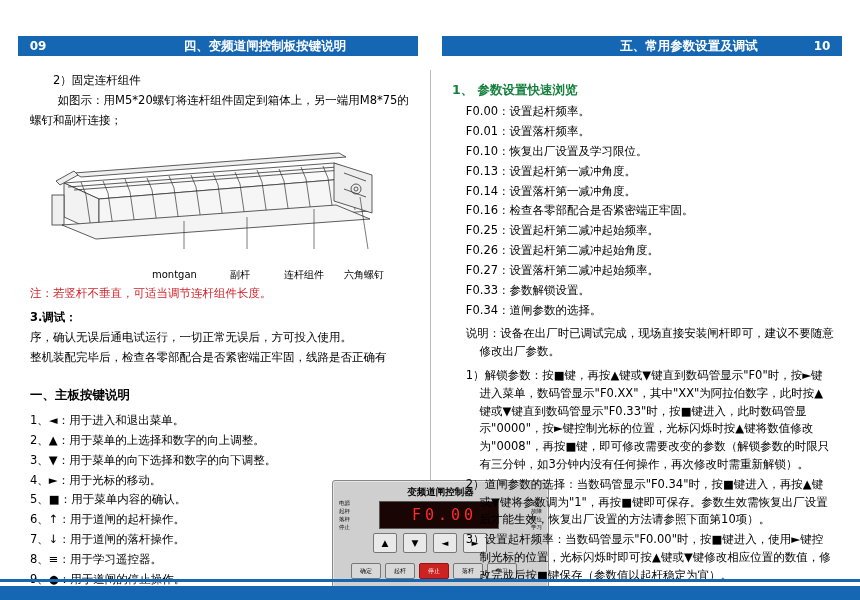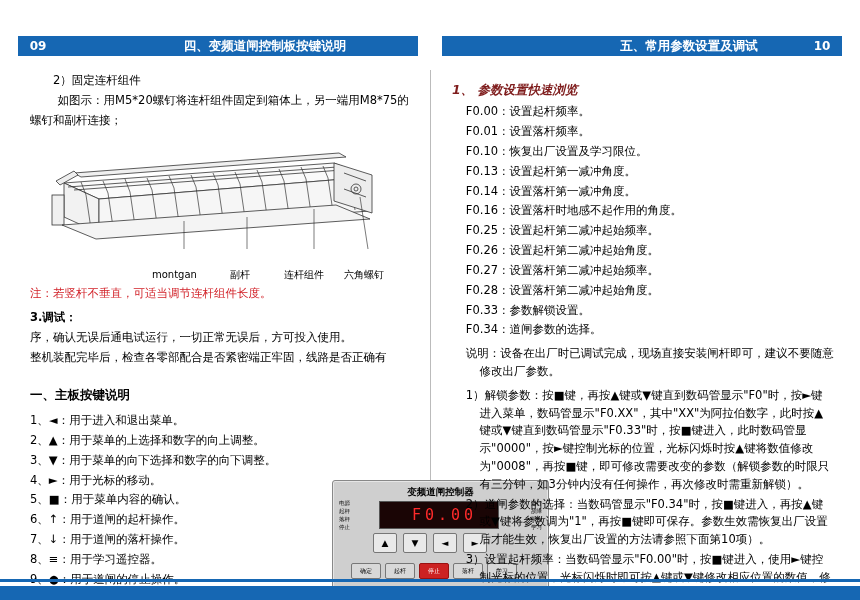--- a/index.html
+++ b/index.html
@@ -43,21 +43,21 @@
   .col.right{left:452px;}
 
   p{margin:0 0 2px 0;}
   .ind1{text-indent:2em;}
   .ind2{padding-left:2.4em;text-indent:0;}
   .ind3{padding-left:1.2em;}
   .hang{padding-left:2.4em;text-indent:-1.2em;}
   .bold{font-weight:bold;}
   .red{color:#d2232a;font-weight:normal;}
   .secth{font-weight:bold;font-size:12.5px;margin:8px 0 4px 0;}
-  .secth.blue{color:#7f1d1d;font-style:italic;}
+  .secth.blue{color:#15803d;}
   .gap{height:8px;}
   .smallgap{height:4px;}
 
   
   .fig{position:relative;width:360px;height:128px;margin:8px 0 2px 4px;}
   .fig svg{position:absolute;left:0;top:0;}
 
   .figlabels{position:relative;width:370px;height:14px;margin-left:4px;font-size:10px;}
   .figlabels span{position:absolute;top:0;white-space:nowrap;}
 
@@ -249,25 +249,24 @@
   <div class="col right">
 
     <p class="secth blue">1、 参数设置快速浏览</p>
 
     <div class="ind3">
       <p>F0.00：设置起杆频率。</p>
       <p>F0.01：设置落杆频率。</p>
       <p>F0.10：恢复出厂设置及学习限位。</p>
       <p>F0.13：设置起杆第一减冲角度。</p>
       <p>F0.14：设置落杆第一减冲角度。</p>
-      <p>F0.16：设置落杆时地感不起作用的角度。</p>
+      <p>F0.16：检查各零部配合是否紧密端正牢固。</p>
       <p>F0.25：设置起杆第二减冲起始频率。</p>
       <p>F0.26：设置起杆第二减冲起始角度。</p>
       <p>F0.27：设置落杆第二减冲起始频率。</p>
-      <p>F0.28：设置落杆第二减冲起始角度。</p>
       <p>F0.33：参数解锁设置。</p>
       <p>F0.34：道闸参数的选择。</p>
     </div>
 
     <div class="smallgap"></div>
 
     <p class="hang">
       <span>说明：</span><span>设备在出厂时已调试完成，现场直接安装闸杆即可，建议不要随意修改出厂参数。</span>
     </p>
 

